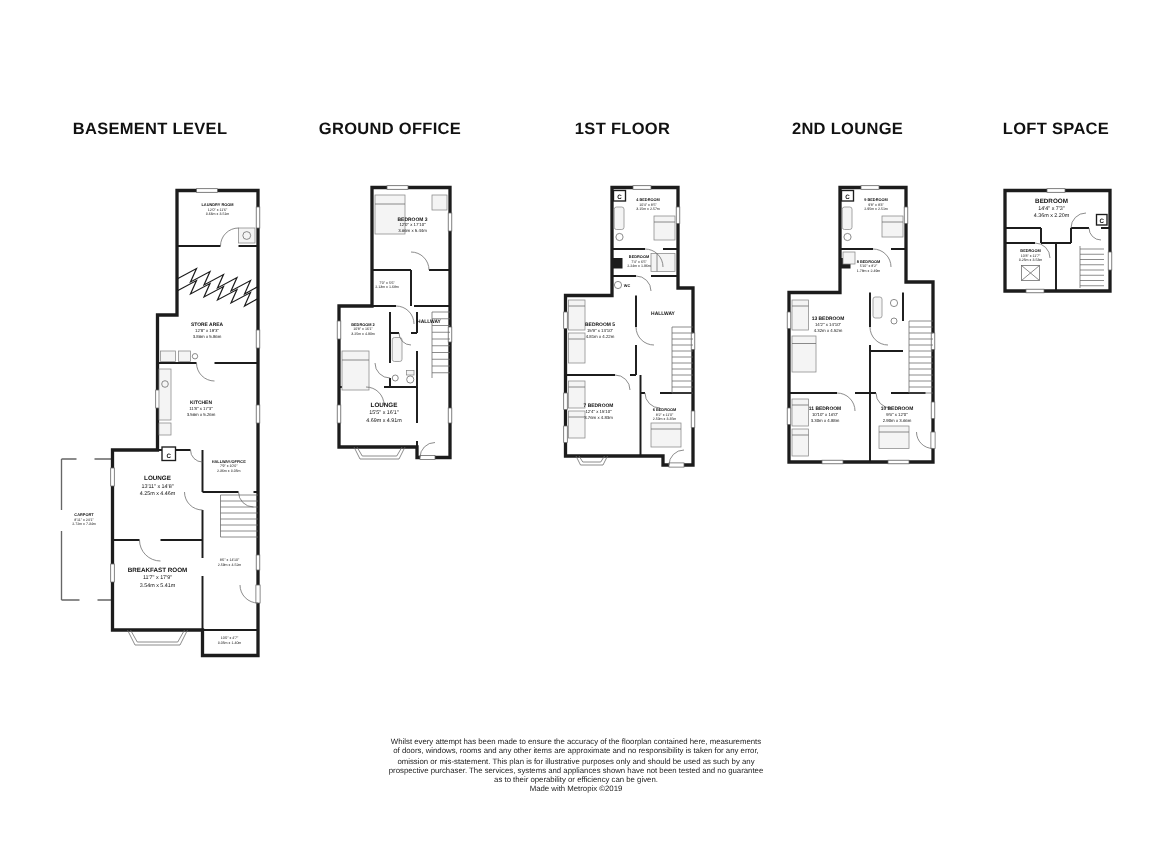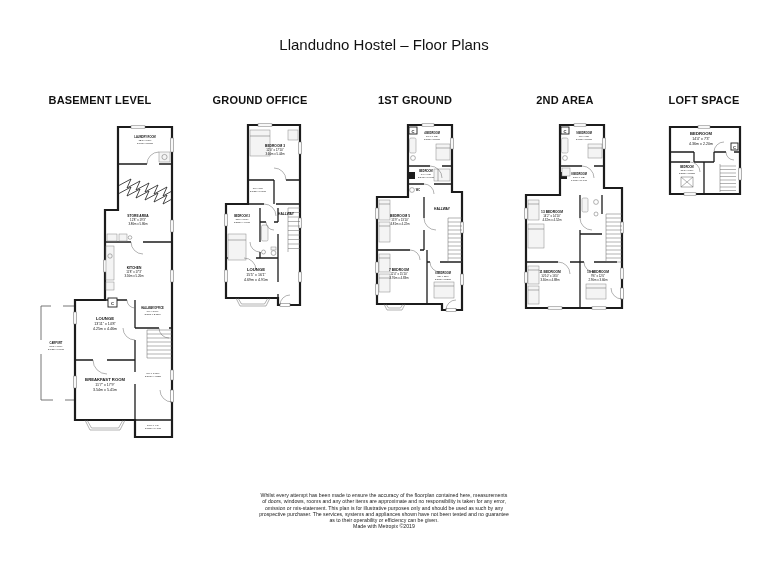--- a/index.html
+++ b/index.html
@@ -1,20 +1,20 @@
 <!DOCTYPE html>
 <html><head>
 <meta charset="utf-8">
 <style>
   html,body{margin:0;padding:0;background:#fff;}
   .page{position:relative;width:768px;height:576px;background:#fff;overflow:hidden;
         font-family:"Liberation Sans", sans-serif;color:#111;}
   .title{position:absolute;top:36px;left:384px;transform:translateX(-50%);
          font-size:15px;white-space:nowrap;}
-  .floor-label{position:absolute;top:94px;transform:translateX(-50%);
+  .floor-label{position:absolute;top:80px;transform:translateX(-50%);
          font-size:11px;font-weight:bold;letter-spacing:.2px;white-space:nowrap;}
   svg{position:absolute;overflow:visible;}
   .plan-bg{fill:#fff;stroke:none;}
   .wall{fill:none;stroke:#1c1c1c;stroke-width:2.2;stroke-linejoin:miter;}
   .iwall{fill:none;stroke:#1c1c1c;stroke-width:1.3;}
   .thin{fill:none;stroke:#666;stroke-width:.5;}
   .jag{fill:none;stroke:#1c1c1c;stroke-width:.8;stroke-linejoin:miter;}
   .furn{fill:#f4f4f4;stroke:#888;stroke-width:.5;}
   .win{fill:#fff;stroke:#666;stroke-width:.5;}
   .blk{fill:#1c1c1c;stroke:none;}
@@ -28,26 +28,25 @@
   .rn-sm{font-size:2.6px;font-weight:bold;}
   .rd-sm{font-size:2.4px;}
   .disclaimer{position:absolute;top:492px;left:384px;transform:translateX(-50%);
          width:440px;text-align:center;font-size:5.2px;line-height:6.3px;color:#222;}
 </style>
 </head>
 <body>
 
 <div class="page">
 
-  <div class="title">Llandudno Hostel – Floor Plans</div>
 
   <div class="floor-label" style="left:100px">BASEMENT LEVEL</div>
   <div class="floor-label" style="left:260px">GROUND OFFICE</div>
-  <div class="floor-label" style="left:415px">1ST GROUND</div>
-  <div class="floor-label" style="left:565px">2ND AREA</div>
+  <div class="floor-label" style="left:415px">1ST FLOOR</div>
+  <div class="floor-label" style="left:565px">2ND LOUNGE</div>
   <div class="floor-label" style="left:704px">LOFT SPACE</div>
 
   <svg style="left:35px;top:124px" width="140" height="320" viewBox="0 0 140 320">
     <path class="plan-bg" d="M83,3 H137 V313 H100 V296 H40 V176 H70 V86 H83 Z"></path>
     <g>
       <path class="thin" style="stroke-width:.9" d="M40,182 H28 M16,182 H6 M6,182 V216 M6,230 V276 M6,276 H18 M30,276 H40"></path>
     </g>
     <path class="wall" d="M83,3 H137 V313 H100 V296 H40 V176 H70 V86 H83 Z"></path>
     <g>
       <path class="iwall" d="M83,40 H112 M124,40 H137

